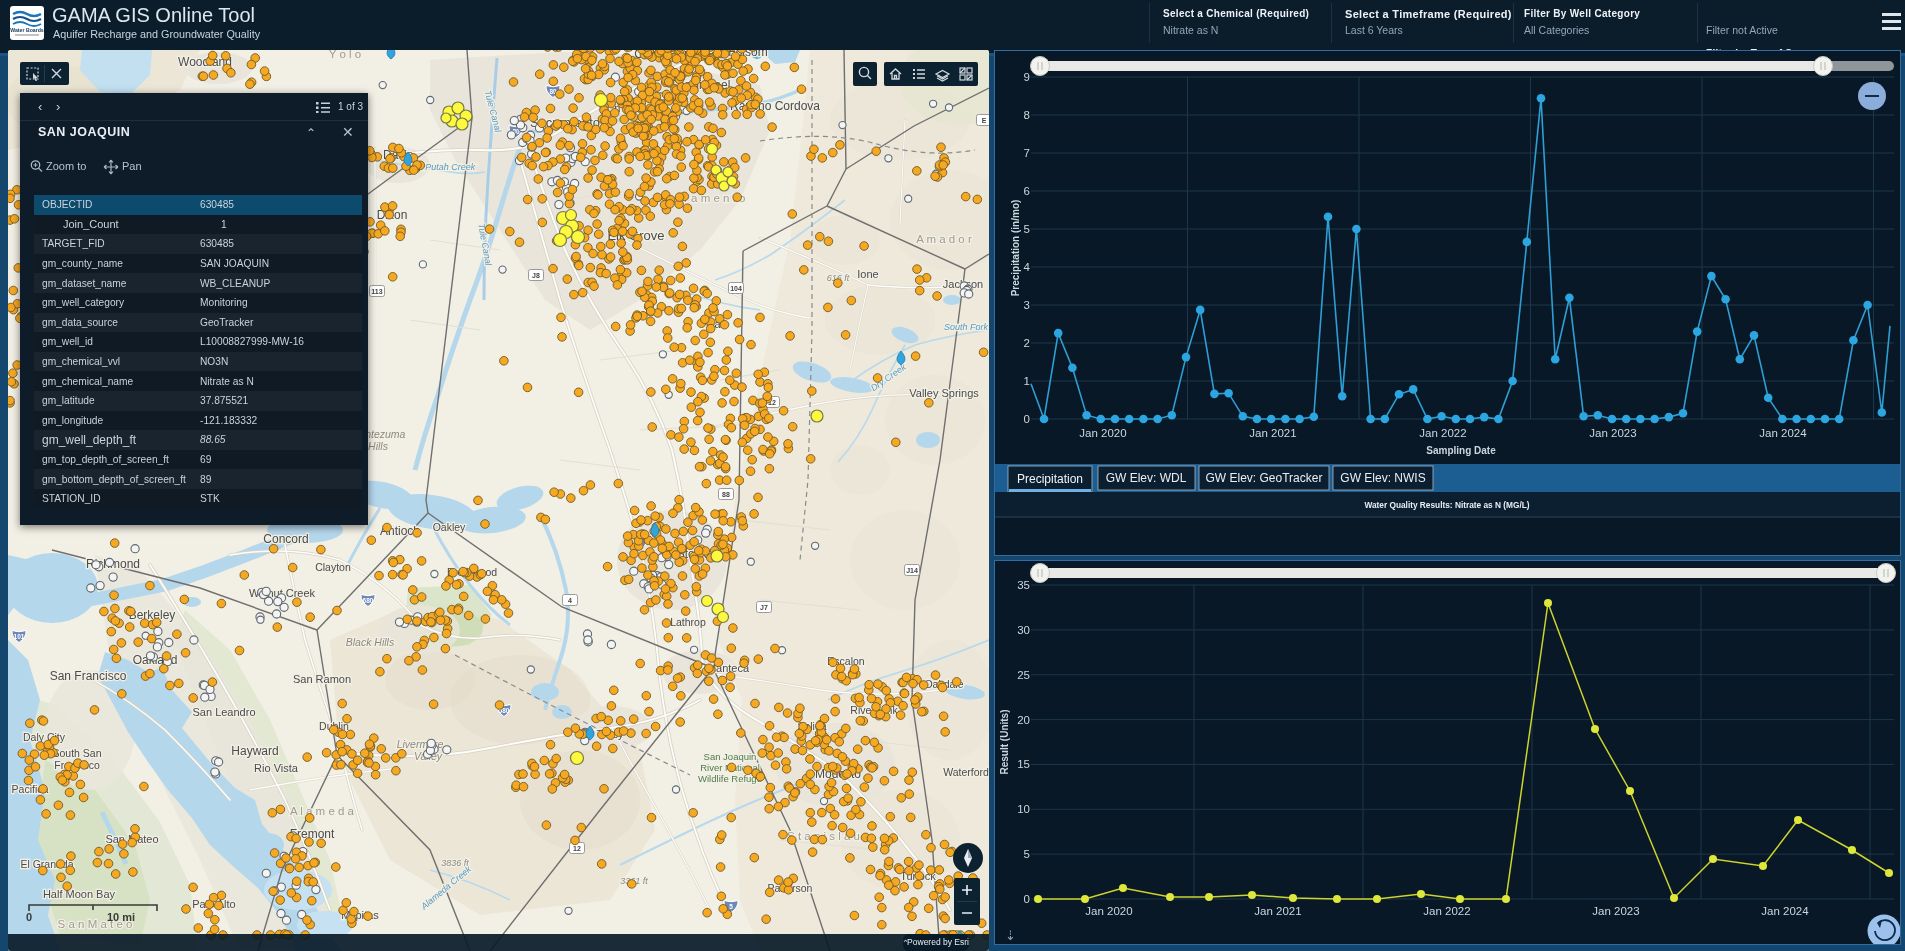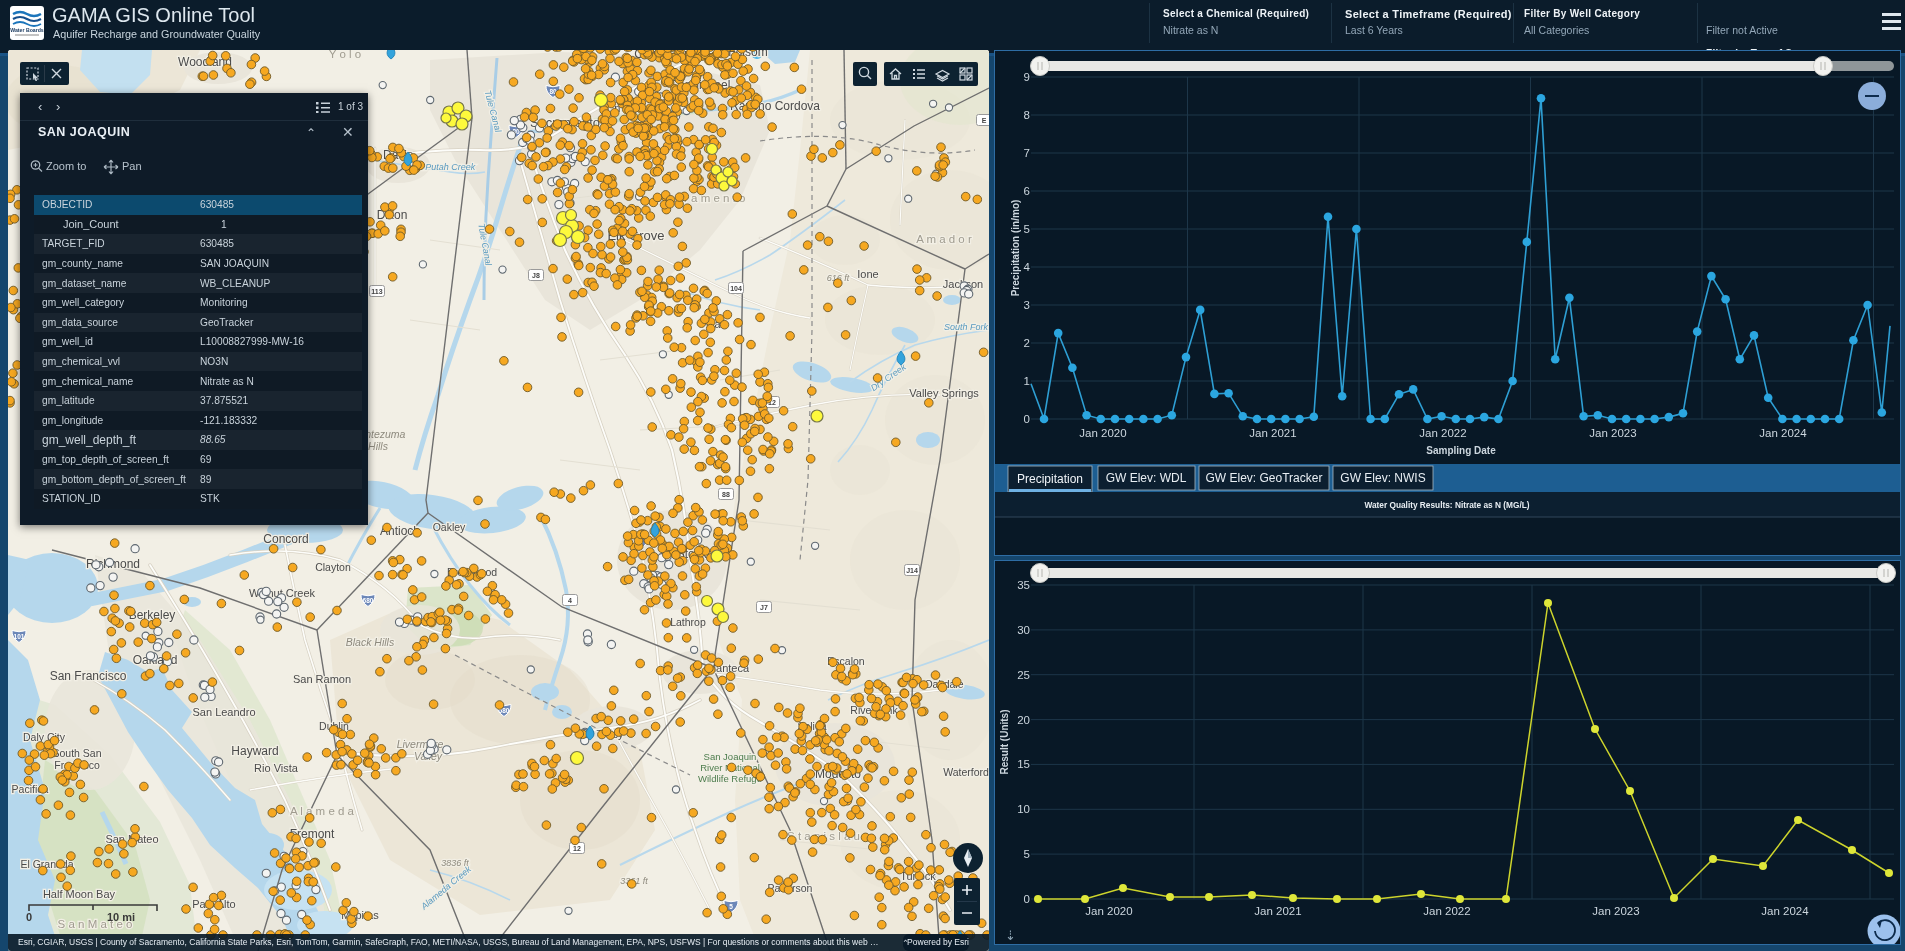--- a/index.html
+++ b/index.html
@@ -2141,21 +2141,20 @@
   <div class="abs" style="left:13px;top:849px;">
     <svg width="150" height="26">
       <path d="M 8 12 L 8 6 L 136 6 L 136 12" fill="none" stroke="#3a3a3a" stroke-width="1.6"></path>
       <line x1="72" y1="6" x2="72" y2="11" stroke="#3a3a3a" stroke-width="1.6"></line>
       <text x="5" y="22" font-size="11" fill="#3a3a3a" font-weight="bold">0</text>
       <text x="86" y="22" font-size="11" fill="#3a3a3a" font-weight="bold">10 mi</text>
     </svg>
   </div>
 
   <div class="abs" style="left:0;bottom:0;width:981px;height:17px;background:rgba(9,26,40,0.92);color:#e6edf3;font-size:8.5px;line-height:17px;white-space:nowrap;overflow:hidden;">
-    <span style="padding-left:10px;">Esri, CGIAR, USGS | County of Sacramento, California State Parks, Esri, TomTom, Garmin, SafeGraph, FAO, METI/NASA, USGS, Bureau of Land Management, EPA, NPS, USFWS | For questions or comments about this web …</span>
     <span style="position:absolute;right:20px;background:rgba(9,26,40,1);padding-left:4px;border-radius:6px;">Powered by Esri</span>
     <span style="position:absolute;right:80px;top:1px;color:#cfd8df;">⌃</span>
   </div>
 
   <div class="abs" style="left:12px;top:43px;width:348px;height:432px;background:#0e1b28;box-shadow:0 2px 8px rgba(0,0,0,0.5);">
     <div class="abs" style="left:18px;top:6px;color:#c8d2da;font-size:13px;">‹</div>
     <div class="abs" style="left:36px;top:6px;color:#c8d2da;font-size:13px;">›</div>
     <svg class="abs" style="left:296px;top:8px;" width="14" height="12">
       <g fill="#c8d2da">
           <rect x="0" y="1" width="2.5" height="2.5"></rect>

